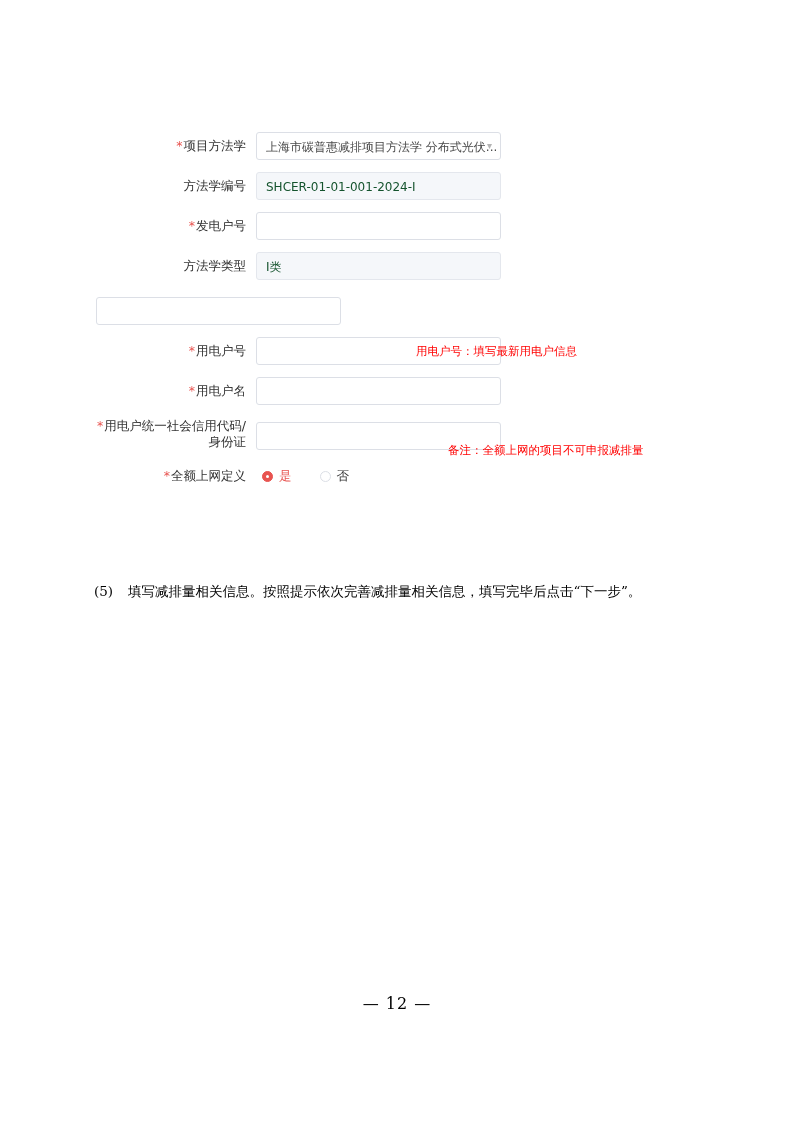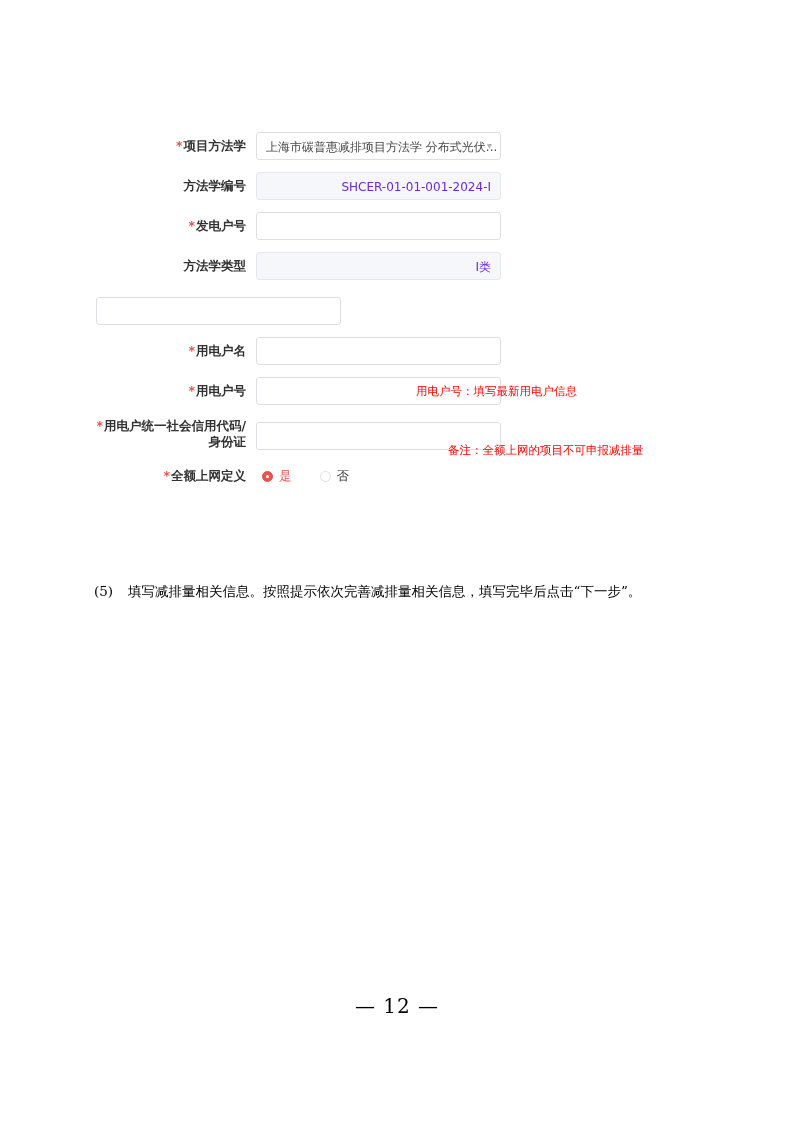--- a/index.html
+++ b/index.html
@@ -41,21 +41,20 @@
   .form-label {
     width: 160px;
     text-align: right;
     padding-right: 10px;
     box-sizing: border-box;
     font-size: 12.5px;
     color: #333;
     line-height: 16px;
     padding-top: 6px;
     font-family: "DejaVu Sans", "Liberation Sans", sans-serif;
-    font-weight: bold;
   }
   .form-label.two-line {
     padding-top: 1px;
   }
 
   .req {
     color: #e8534f;
     font-size: 12.5px;
     margin-right: 1px;
   }
@@ -70,23 +69,22 @@
     font-size: 12px;
     color: #606266;
     line-height: 26px;
     padding: 1px 9px;
     font-family: "DejaVu Sans", "Liberation Sans", sans-serif;
     white-space: nowrap;
     overflow: hidden;
   }
   .field.disabled {
     background: #f5f7fa;
-    color: #6d28d9;
+    color: #14532d;
     border-color: #e4e7ed;
-    text-align: right;
   }
   .field.select {
     position: relative;
     padding-right: 24px;
     color: #4a4a4a;
   }
   .field.select .caret {
     position: absolute;
     right: 8px;
     top: 0;
@@ -182,21 +180,21 @@
     flex: 1;
   }
 
   .page-number {
     position: absolute;
     left: 0;
     right: 0;
     top: 994px;
     text-align: center;
     font-family: "DejaVu Serif", "Liberation Serif", serif;
-    font-size: 20px;
+    font-size: 16px;
     letter-spacing: 1px;
     color: #000;
   }
 </style>
 </head>
 <body>
 
 <div class="page">
 
   <div class="form-shot">
@@ -223,28 +221,28 @@
       <div class="form-label"><span>方法学类型</span></div>
       <div class="field disabled"><span>Ⅰ类</span></div>
     </div>
 
 
     <div class="form-row">
       <div class="field" style="margin-top:5px;"><span></span></div>
     </div>
 
     <div class="form-row">
-      <div class="form-label"><span class="req">*</span><span>用电户名</span></div>
-      <div class="field"><span></span></div>
-    </div>
-
-    <div class="form-row">
       <div class="form-label"><span class="req">*</span><span>用电户号</span></div>
       <div class="field"><span></span></div>
       <div class="hint hint-inline">用电户号：填写最新用电户信息</div>
+    </div>
+
+    <div class="form-row">
+      <div class="form-label"><span class="req">*</span><span>用电户名</span></div>
+      <div class="field"><span></span></div>
     </div>
 
     <div class="form-row">
       <div class="form-label two-line"><span class="req">*</span><span>用电户统一社会信用代码/身份证</span></div>
       <div class="field" style="margin-top:5px;"><span></span></div>
     </div>
 
     <div class="form-row">
       <div class="form-label"><span class="req">*</span><span>全额上网定义</span></div>
       <div class="radio-group">

